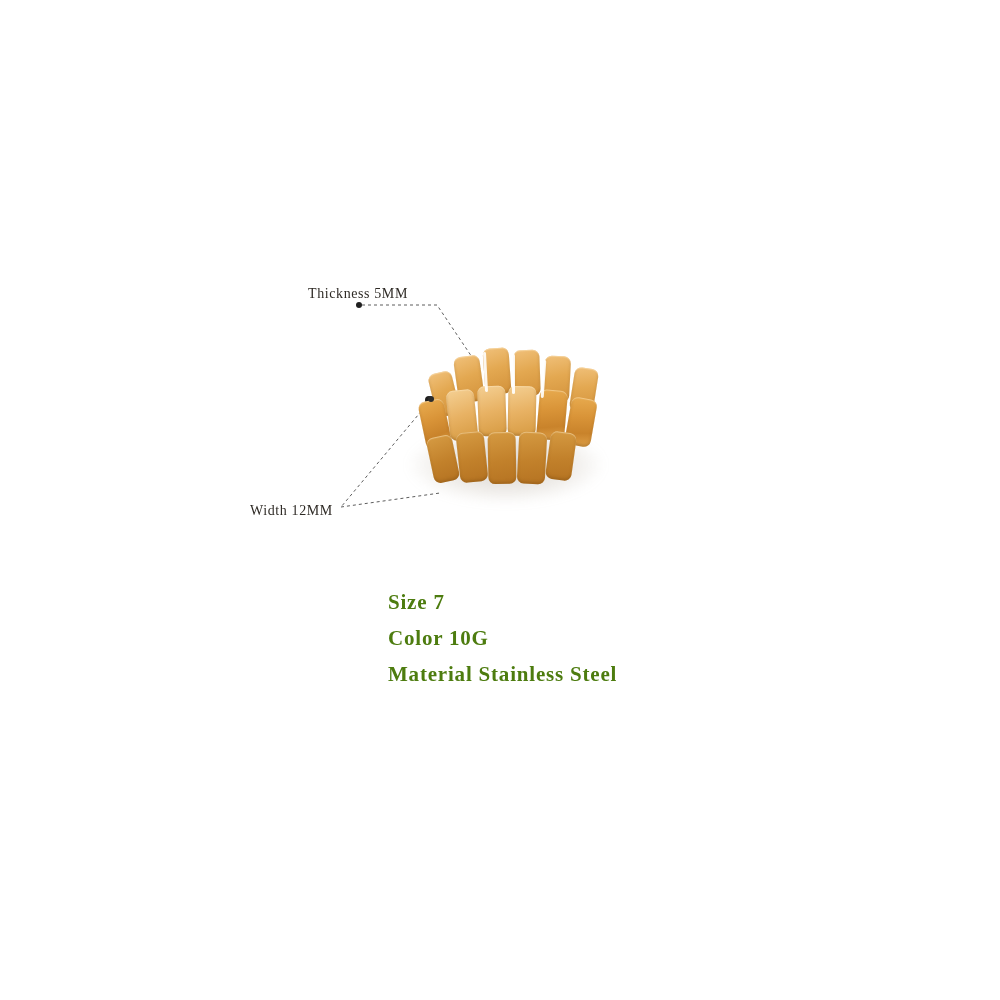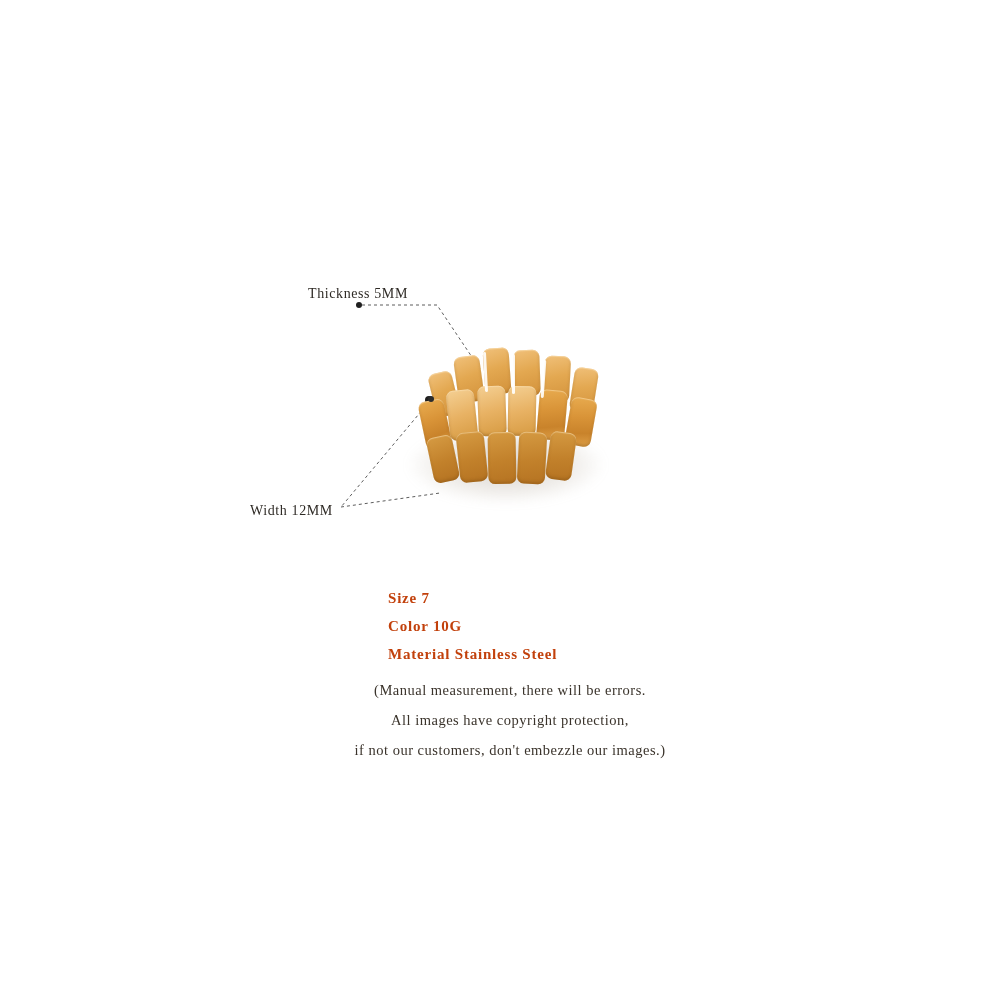--- a/index.html
+++ b/index.html
@@ -98,24 +98,24 @@
 
   
   .specs {
     position: absolute;
     left: 300px;
     top: 590px;
     width: 420px;
   }
   .spec-line {
     font-family: "Liberation Serif", serif;
-    font-size: 15px;
+    font-size: 21px;
     font-weight: bold;
     letter-spacing: 0.8px;
-    color: #c2410c;
+    color: #4d7c0f;
     margin: 0 0 11px 88px;
     white-space: nowrap;
   }
   .note-line {
     font-family: "Liberation Serif", serif;
     font-size: 14.5px;
     letter-spacing: 0.5px;
     color: #3a332b;
     text-align: center;
     margin: 0 0 13px 0;
@@ -171,20 +171,15 @@
 
       <div class="dot-mark" style="left:6px; top:48px;"></div>
     </div>
   </div>
 
   <div class="specs">
     <div class="spec-line">Size 7</div>
     <div class="spec-line">Color 10G</div>
     <div class="spec-line">Material Stainless Steel</div>
 
-    <div class="note-block">
-      <div class="note-line">(Manual measurement, there will be errors.</div>
-      <div class="note-line">All images have copyright protection,</div>
-      <div class="note-line">if not our customers, don't embezzle our images.)</div>
-    </div>
   </div>
 
 </div>
 
 </body></html>

